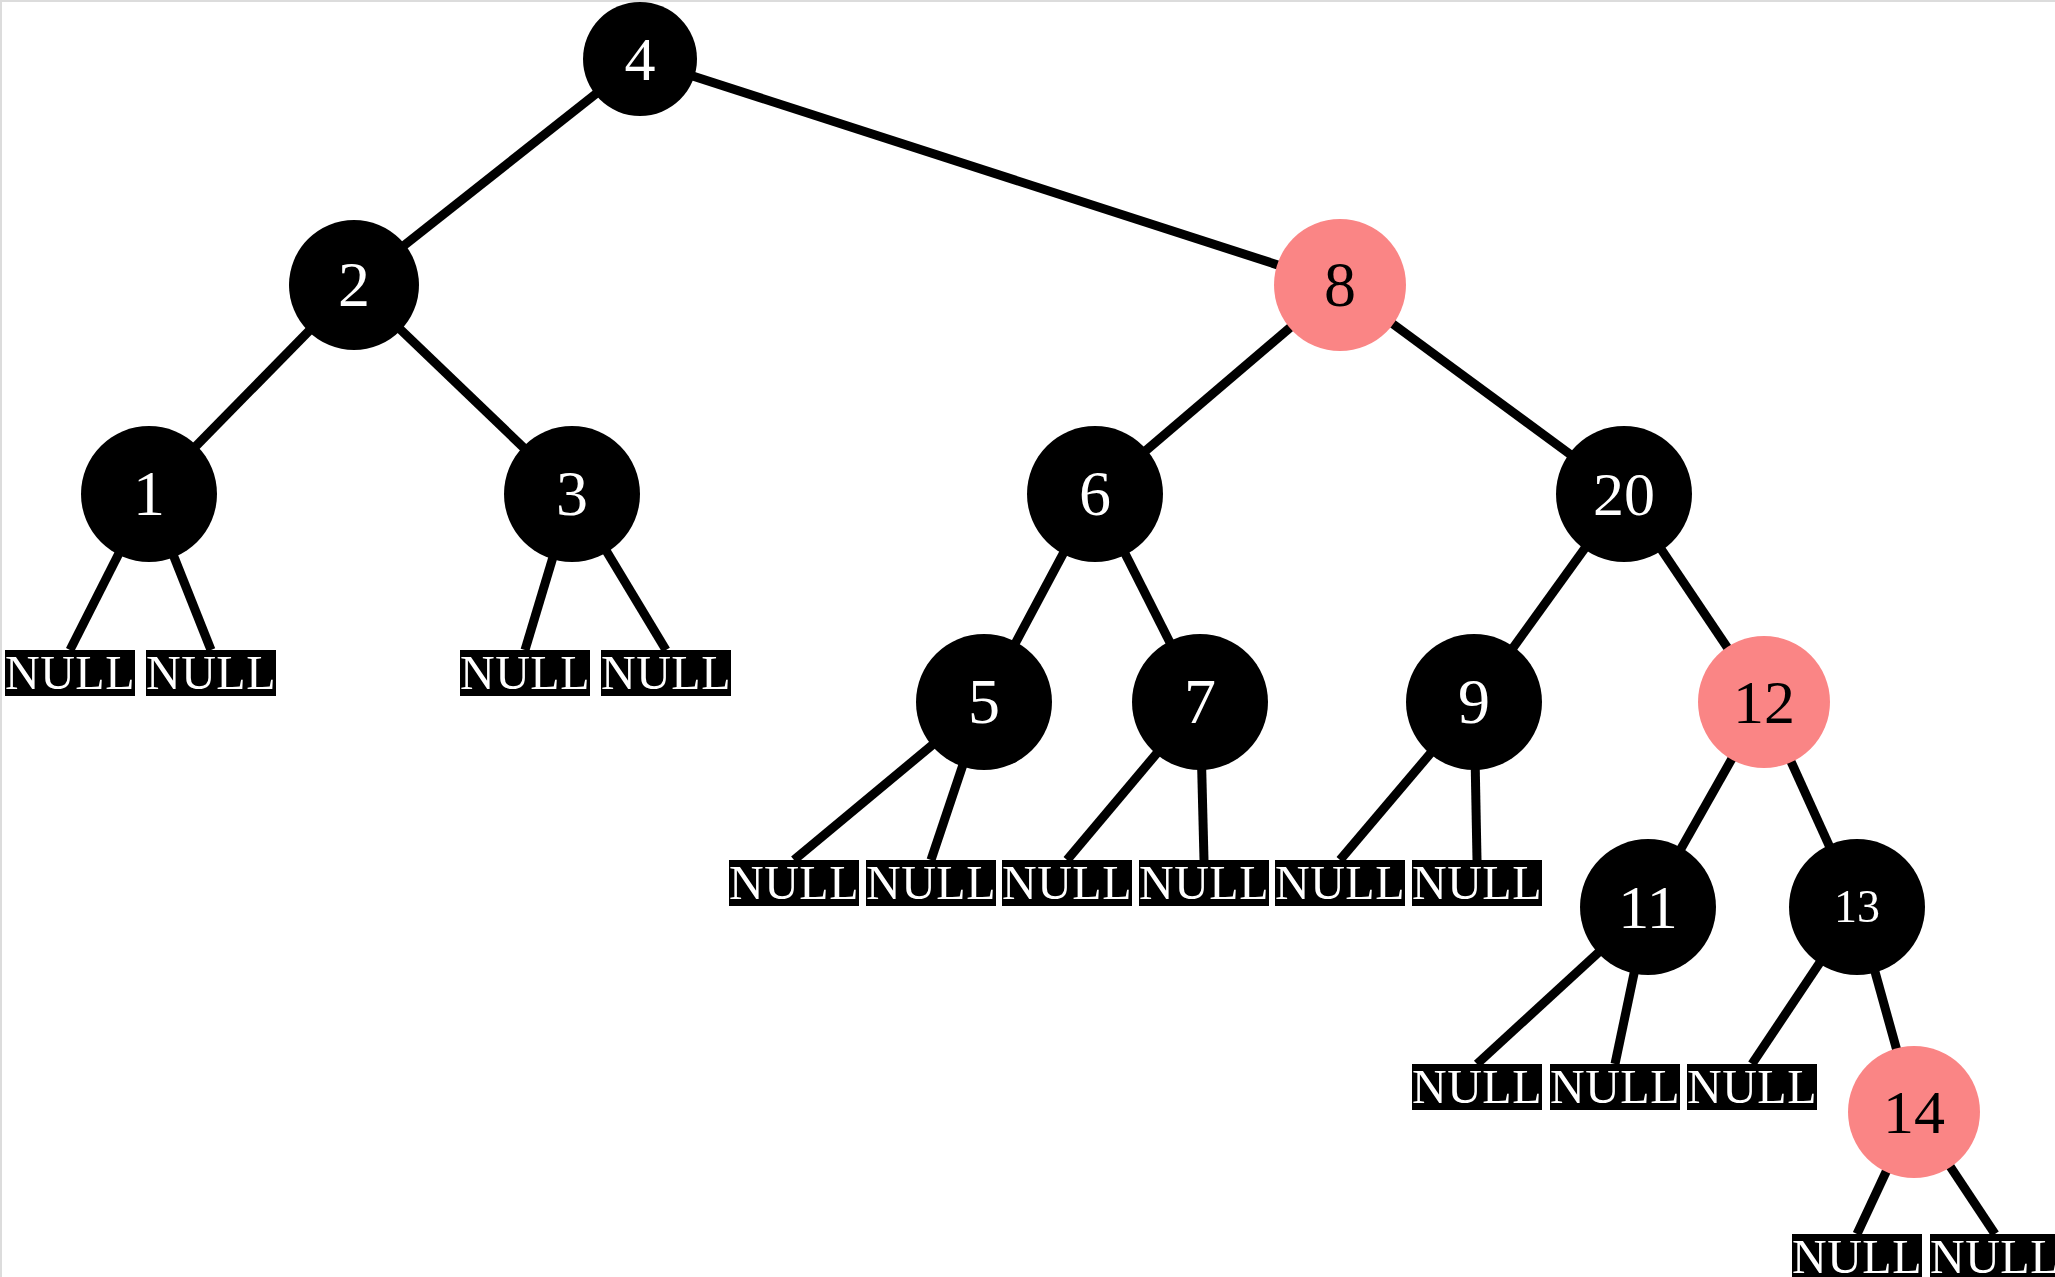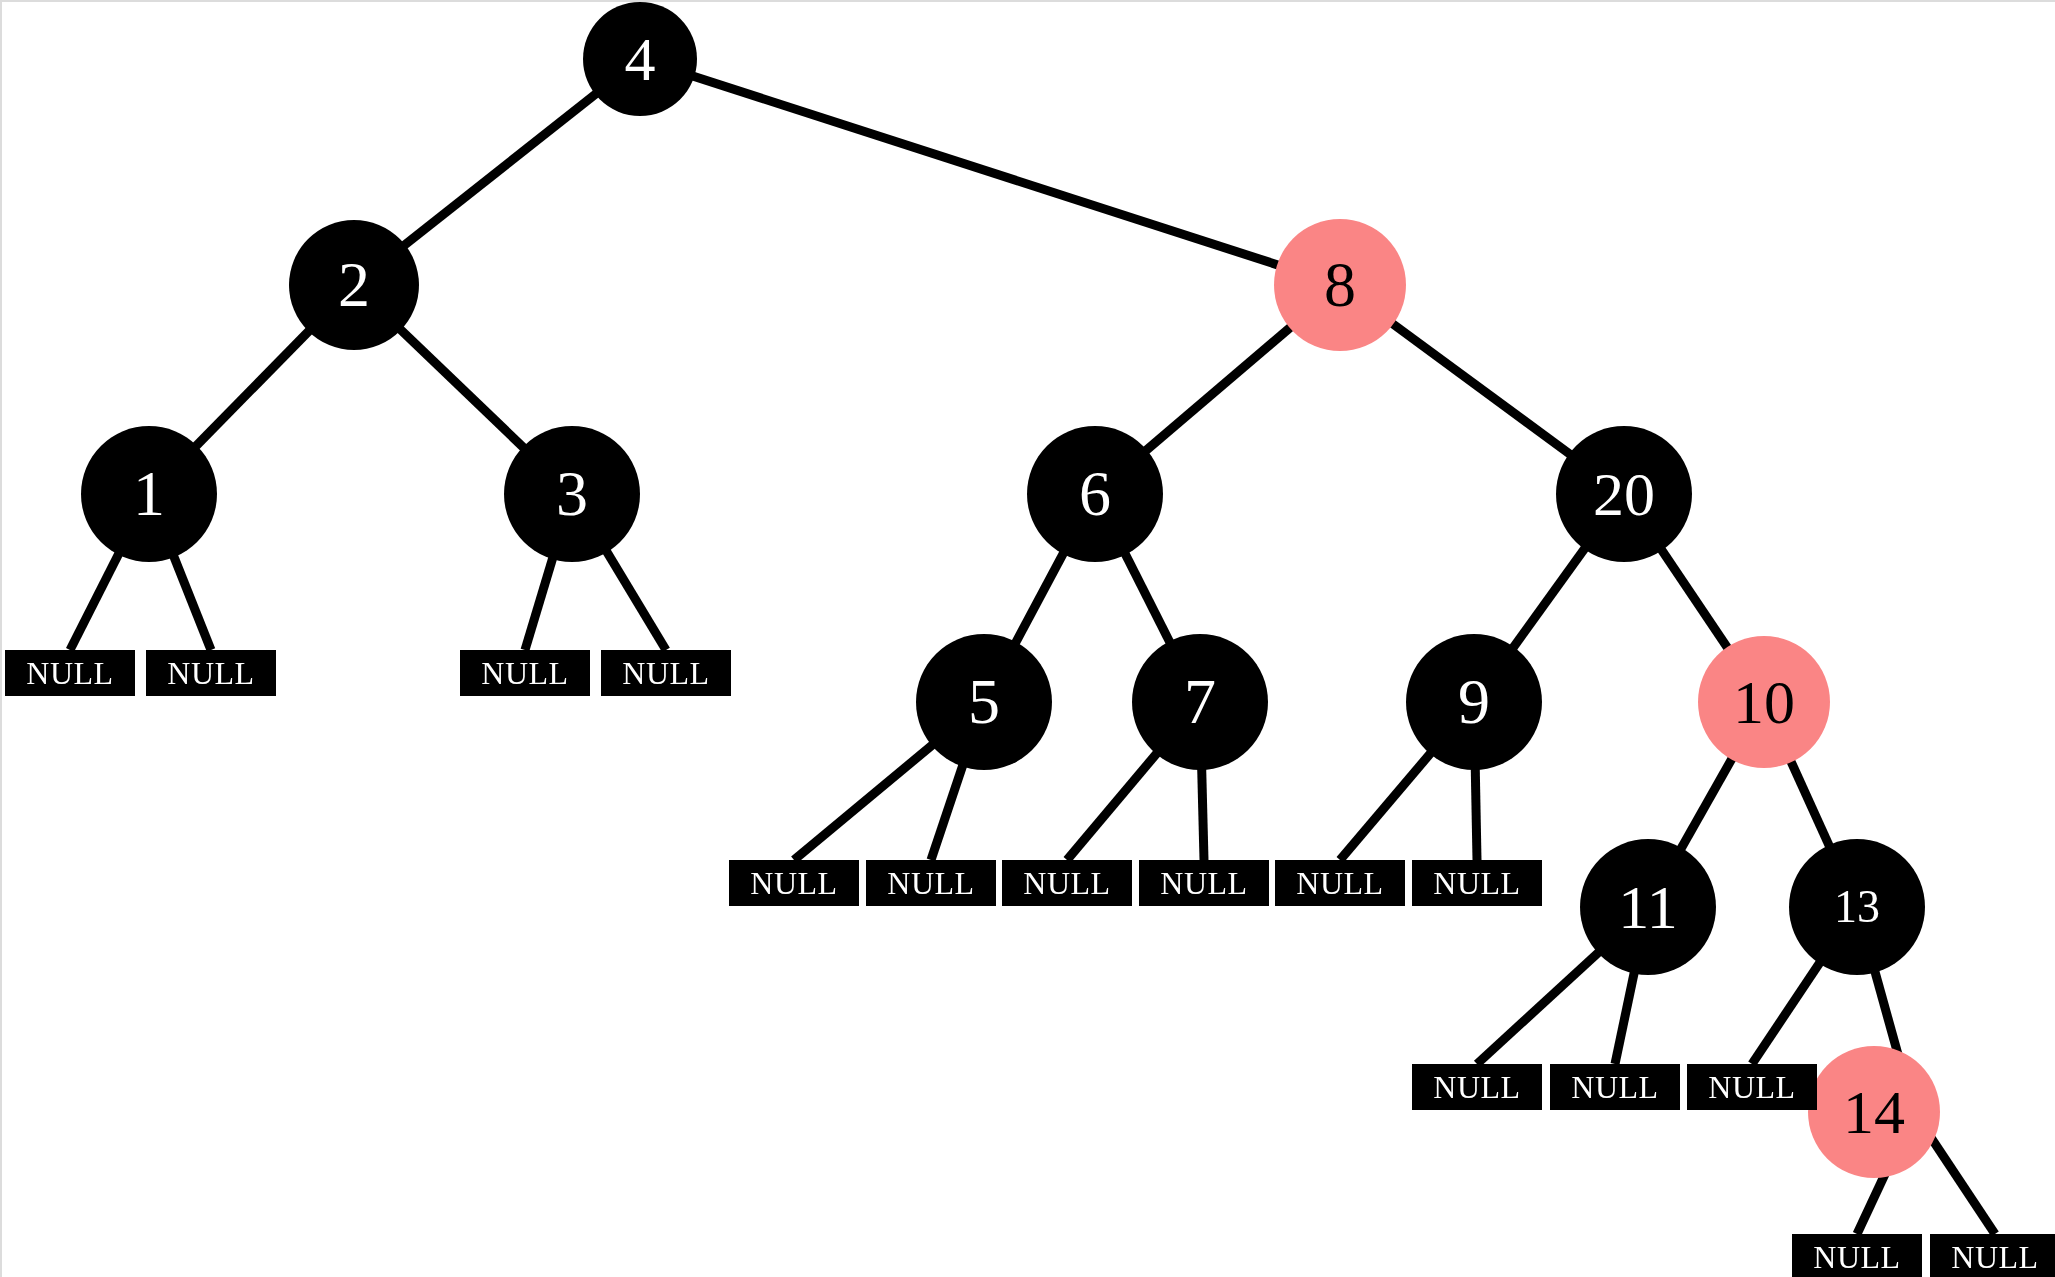--- a/index.html
+++ b/index.html
@@ -48,21 +48,21 @@
     letter-spacing: 0;
   }
   .nullbox {
     position: absolute;
     background: #000000;
     color: #ffffff;
     display: flex;
     align-items: center;
     justify-content: center;
     font-family: "Liberation Serif", "DejaVu Serif", serif;
-    font-size: 32px;
+    font-size: 48px;
     line-height: 1;
     box-sizing: border-box;
     letter-spacing: 0.5px;
   }
 </style>
 </head>
 <body>
 
 <div id="canvas">
   <svg id="edge-layer" viewBox="0 0 2055 1277" preserveAspectRatio="none">
@@ -120,29 +120,29 @@
       <div class="node node-black" style="left: 914px; top: 632px; width: 136px; height: 136px;">
         <span class="node-label" style="font-size: 64px;">5</span>
       </div>
       <div class="node node-black" style="left: 1130px; top: 632px; width: 136px; height: 136px;">
         <span class="node-label" style="font-size: 64px;">7</span>
       </div>
       <div class="node node-black" style="left: 1404px; top: 632px; width: 136px; height: 136px;">
         <span class="node-label" style="font-size: 64px;">9</span>
       </div>
       <div class="node node-red" style="left: 1696px; top: 634px; width: 132px; height: 132px;">
-        <span class="node-label" style="font-size: 62px;">10</span>
+        <span class="node-label" style="font-size: 62px;">12</span>
       </div>
       <div class="node node-black" style="left: 1578px; top: 837px; width: 136px; height: 136px; text-align: right;">
         <span class="node-label" style="font-size: 62px;">11</span>
       </div>
       <div class="node node-black" style="left: 1787px; top: 837px; width: 136px; height: 136px;">
         <span class="node-label" style="font-size: 46px;">13</span>
       </div>
-      <div class="node node-red" style="left: 1806px; top: 1044px; width: 132px; height: 132px;">
+      <div class="node node-red" style="left: 1846px; top: 1044px; width: 132px; height: 132px;">
         <span class="node-label" style="font-size: 62px;">14</span>
       </div>
     </div>
   <div id="null-layer">
       <div class="nullbox" style="left: 3px; top: 648px; width: 130px; height: 46px;">NULL</div>
       <div class="nullbox" style="left: 144px; top: 648px; width: 130px; height: 46px;">NULL</div>
       <div class="nullbox" style="left: 458px; top: 648px; width: 130px; height: 46px;">NULL</div>
       <div class="nullbox" style="left: 599px; top: 648px; width: 130px; height: 46px;">NULL</div>
       <div class="nullbox" style="left: 727px; top: 858px; width: 130px; height: 46px;">NULL</div>
       <div class="nullbox" style="left: 864px; top: 858px; width: 130px; height: 46px;">NULL</div>

